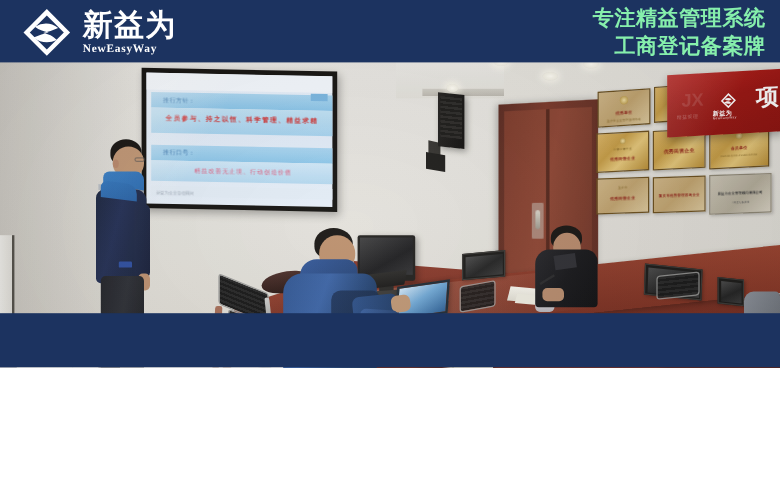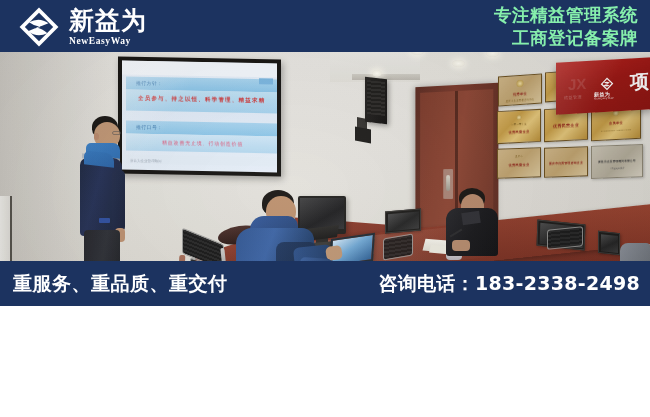--- a/index.html
+++ b/index.html
@@ -517,18 +517,16 @@
       </div>
     </div>
     <div class="slogan">
       <div>专注精益管理系统</div>
       <div>工商登记备案牌</div>
     </div>
   </div>
 
   <div class="bar bar-bottom">
     <div class="bottom-row">
-      <div class="bottom-left">重服务、重品质、重交付</div>
-      <div class="bottom-right">咨询电话：183-2338-2498</div>
     </div>
   </div>
 
 </div>
 
 </body></html>

